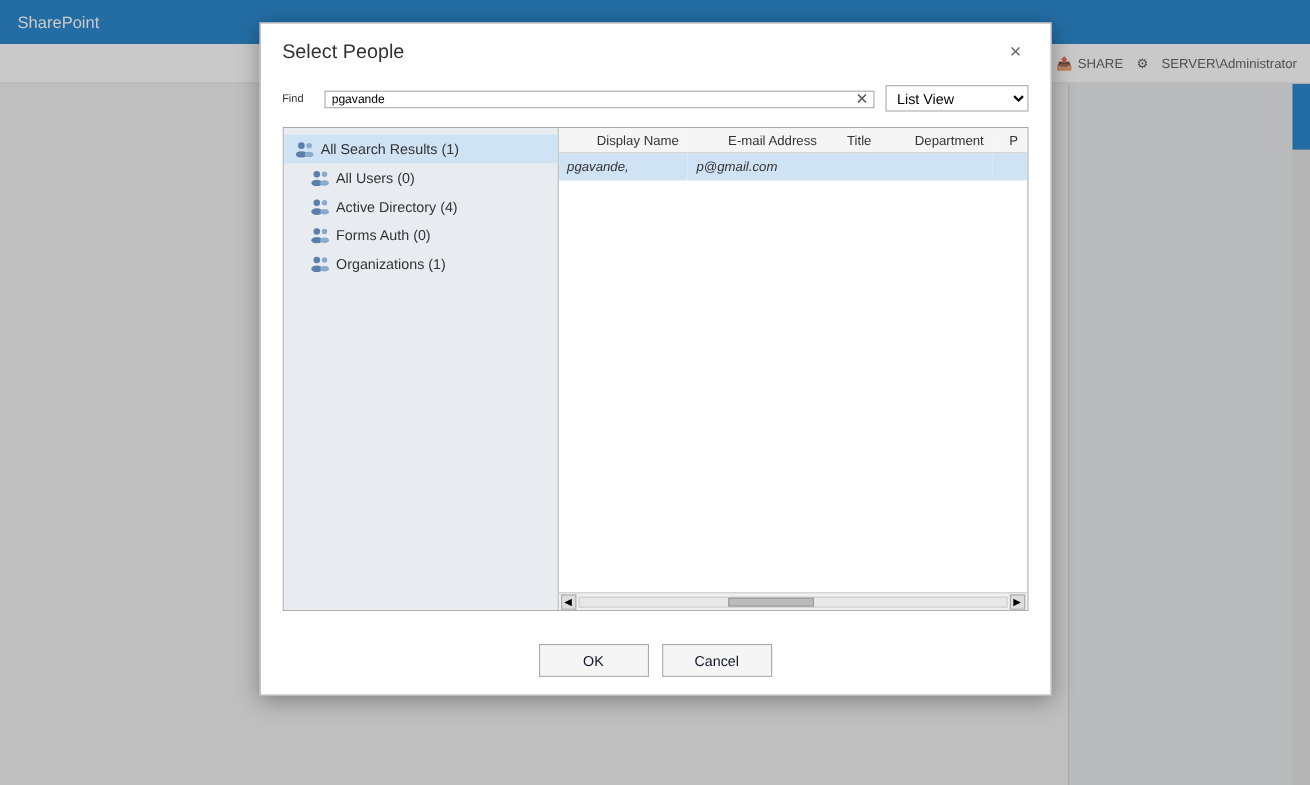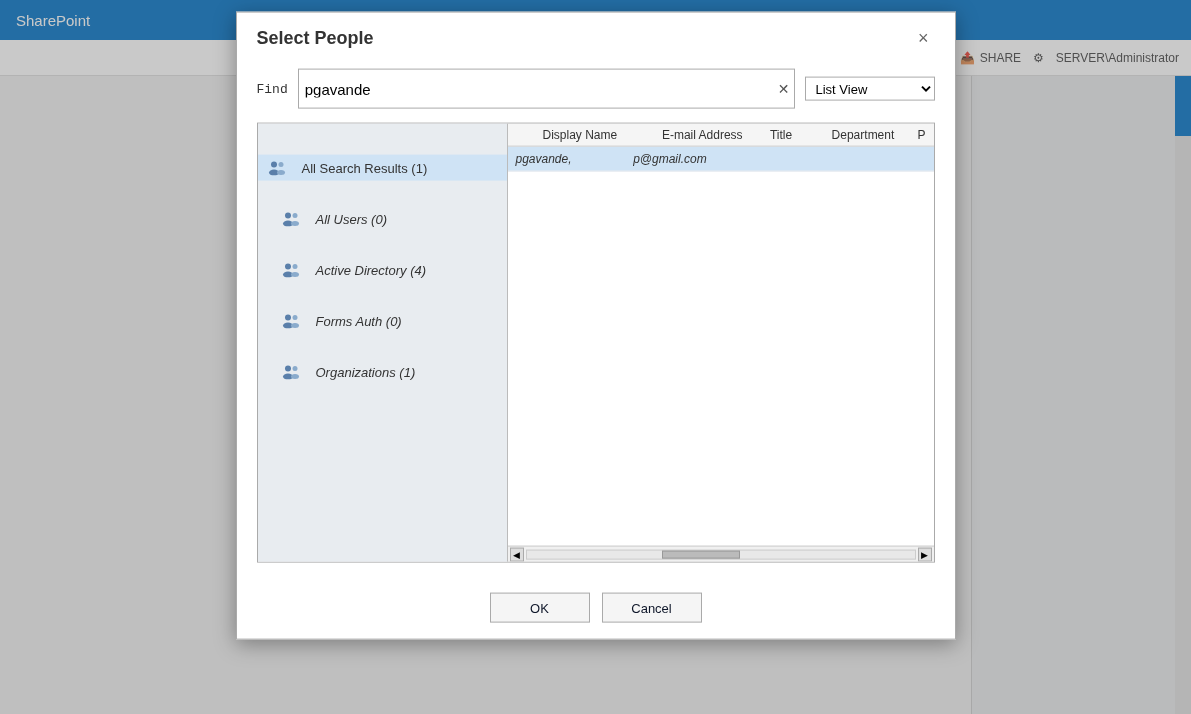--- a/index.html
+++ b/index.html
@@ -94,21 +94,21 @@
 
     .dialog-header {
       display: flex;
       align-items: center;
       justify-content: space-between;
       padding: 14px 20px 10px 20px;
       border-bottom: none;
     }
     .dialog-title {
       font-size: 18px;
-      font-weight: 700;
+      font-weight: 400;
       color: #333;
     }
     .dialog-close {
       font-size: 18px;
       color: #666;
       cursor: pointer;
       background: none;
       border: none;
       line-height: 1;
       padding: 2px 6px;
@@ -119,35 +119,34 @@
     }
 
     
     .find-row {
       display: flex;
       align-items: center;
       gap: 10px;
       margin-bottom: 14px;
     }
     .find-label {
-      font-size: 13px;
+      font-size: 10px;
       color: #333;
       min-width: 28px;
-      font-family: Liberation Mono, monospace;
     }
     .find-input-wrap {
       position: relative;
       flex: 1;
     }
     .find-input {
       width: 100%;
-      height: 40px;
+      height: 16px;
       border: 1px solid #aaa;
       padding: 3px 24px 3px 6px;
-      font-size: 15px;
+      font-size: 11px;
       outline: none;
     }
     .find-clear {
       position: absolute;
       right: 5px;
       top: 50%;
       transform: translateY(-50%);
       color: #555;
       cursor: pointer;
       font-size: 14px;
@@ -181,33 +180,31 @@
       overflow-y: auto;
     }
 
     .tree-item {
       display: flex;
       align-items: center;
       padding: 5px 10px;
       cursor: pointer;
       font-size: 13px;
       color: #333;
-      gap: 16px;
-      margin-top: 25px;
+      gap: 6px;
     }
     .tree-item.selected {
       background: #cfe3f5;
     }
     .tree-item.root {
       font-weight: normal;
       padding-left: 10px;
     }
     .tree-item.child {
       padding-left: 24px;
-      font-style: italic;
     }
 
     
     .tree-icon {
       width: 18px;
       height: 16px;
       display: inline-flex;
       align-items: center;
       justify-content: center;
       flex-shrink: 0;

